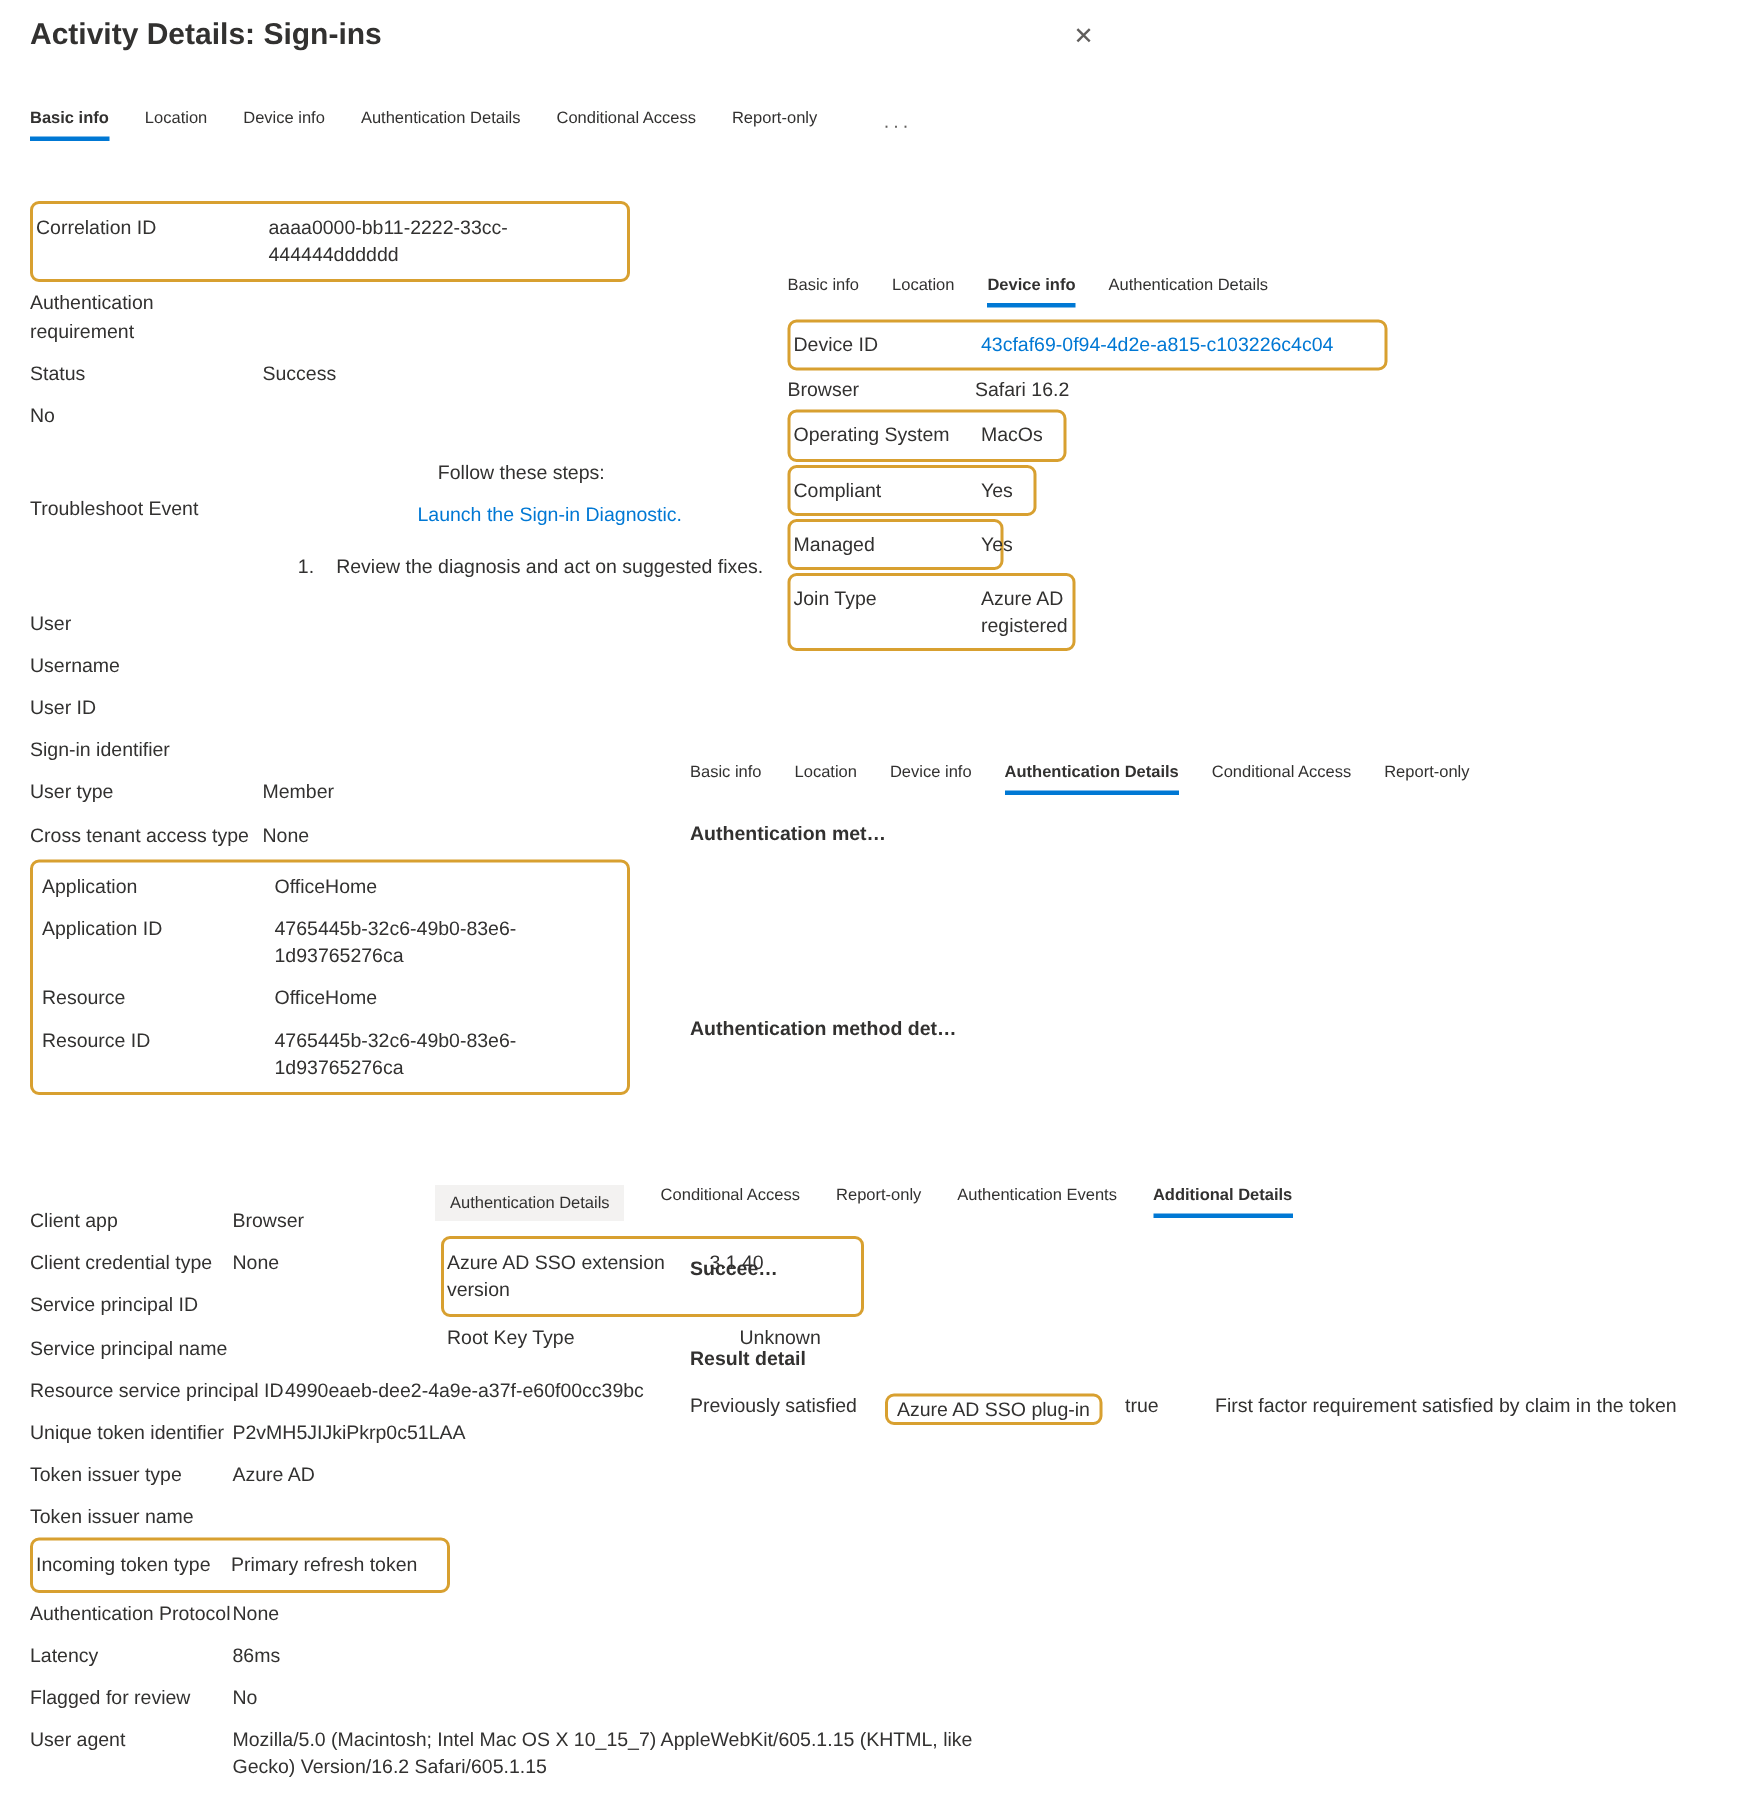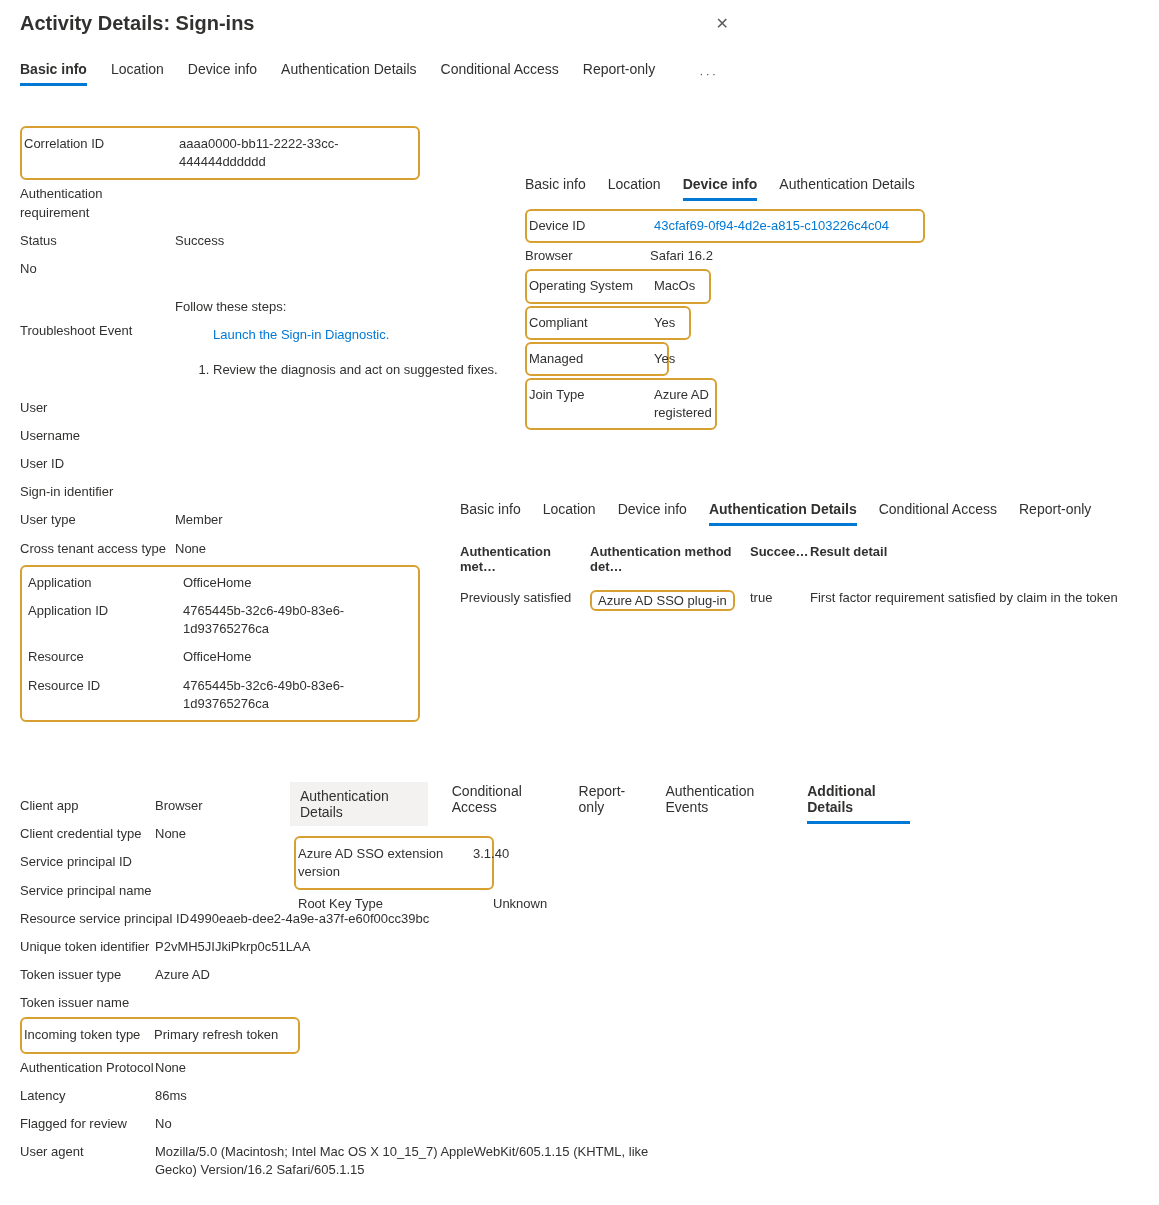--- a/index.html
+++ b/index.html
@@ -8,21 +8,21 @@
       font-size: 13px;
       color: #323130;
       background: #fff;
       width: 1159px;
       padding: 12px 20px;
     }
     .header {
       display: flex;
       justify-content: space-between;
       align-items: center;
-      margin-bottom: 26px;
+      margin-bottom: 38px;
     }
     .title {
       font-size: 20px;
       font-weight: 600;
     }
     .close {
       font-size: 16px;
       cursor: pointer;
       color: #605e5c;
       margin-right: 410px;
@@ -30,21 +30,21 @@
     .tabs {
       display: flex;
       gap: 24px;
       border-bottom: none;
       margin-bottom: 20px;
       align-items: center;
     }
     .tab {
       padding-bottom: 6px;
       cursor: pointer;
-      font-size: 14px;
+      font-size: 11px;
       color: #323130;
       border-bottom: 3px solid transparent;
     }
     .tab.active {
       font-weight: 600;
       border-bottom: 3px solid #0078d4;
     }
     .more {
       color: #605e5c;
       letter-spacing: 2px;
@@ -87,41 +87,41 @@
     .inset-device .label { flex: 0 0 125px; }
     .inset-device .row { padding: 4px 0; }
     
     .inset-auth {
       position: absolute;
       left: 440px;
       top: 375px;
       width: 700px;
     }
     .inset-auth .tabs { margin-bottom: 10px; gap: 22px;}
-    .th-row { display: flex; font-weight: 600; padding: 8px 0; }
+    .th-row { display: flex; font-weight: 600; padding: 8px 0; flex-direction: column; }
     .td-row { display: flex; padding: 8px 0; }
     .c1 { flex: 0 0 130px; }
     .c2 { flex: 0 0 160px; }
     .c3 { flex: 0 0 60px; }
     .c4 { flex: 1; }
     
     .lower {
       margin-top: 70px;
       position: relative;
     }
     .lower .label { flex: 0 0 135px; }
     .inset-add {
       position: absolute;
       left: 270px;
       top: -10px;
       width: 620px;
     }
     .inset-add .tabs { gap: 24px; margin-bottom: 10px;}
     .inset-add .label2 { flex: 0 0 175px; }
-    .steps { margin-left: 0; }
+    .steps { margin-left: 0; text-align: center; }
     ol { margin-left: 38px; margin-top: 16px; }
     .hl-small { border: 2px solid #d8a030; border-radius: 6px; display:inline-block; padding: 1px 6px; }
   </style>
 </head>
 <body>
 
 <div class="header">
   <div class="title">Activity Details: Sign-ins</div>
   <div class="close">✕</div>
 </div>
@@ -337,21 +337,21 @@
 
   
   <div class="inset-add">
     <div class="tabs">
       <div class="tab" style="background:#f3f2f1; padding:6px 10px; border-bottom:none">Authentication Details</div>
       <div class="tab">Conditional Access</div>
       <div class="tab">Report-only</div>
       <div class="tab">Authentication Events</div>
       <div class="tab active">Additional Details</div>
     </div>
-    <div class="highlight" style="width:200px; margin-left:4px;">
+    <div class="highlight" style="width:282px; margin-left:4px;">
       <div class="row" style="width:100%">
           <div class="label label2">Azure AD SSO extension version</div>
           <div class="value">3.1.40</div>
         </div>
     </div>
     <div class="row" style="margin-left:8px">
         <div class="label label2" style="flex-basis:195px">Root Key Type</div>
         <div class="value">Unknown</div>
       </div>
   </div>

